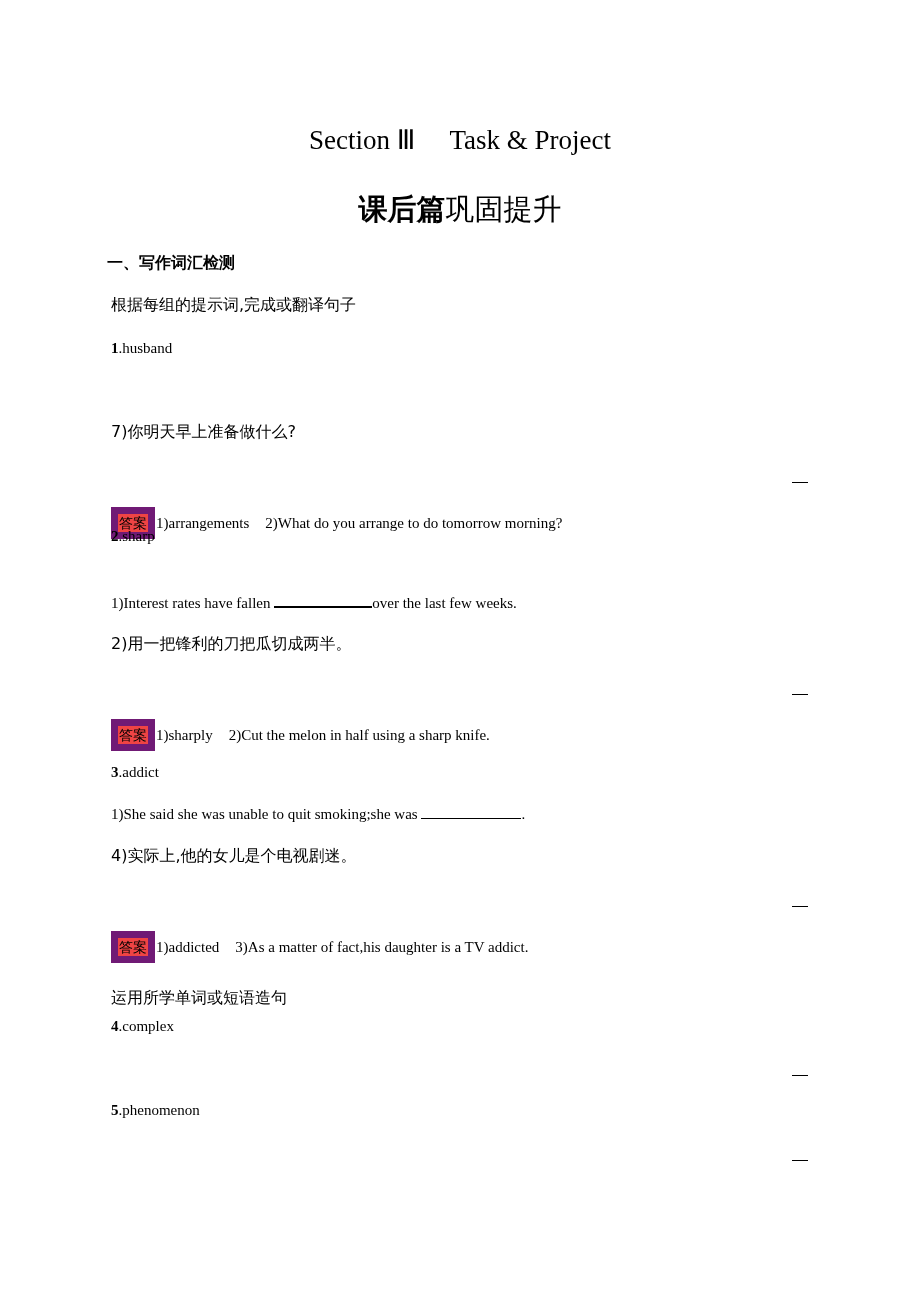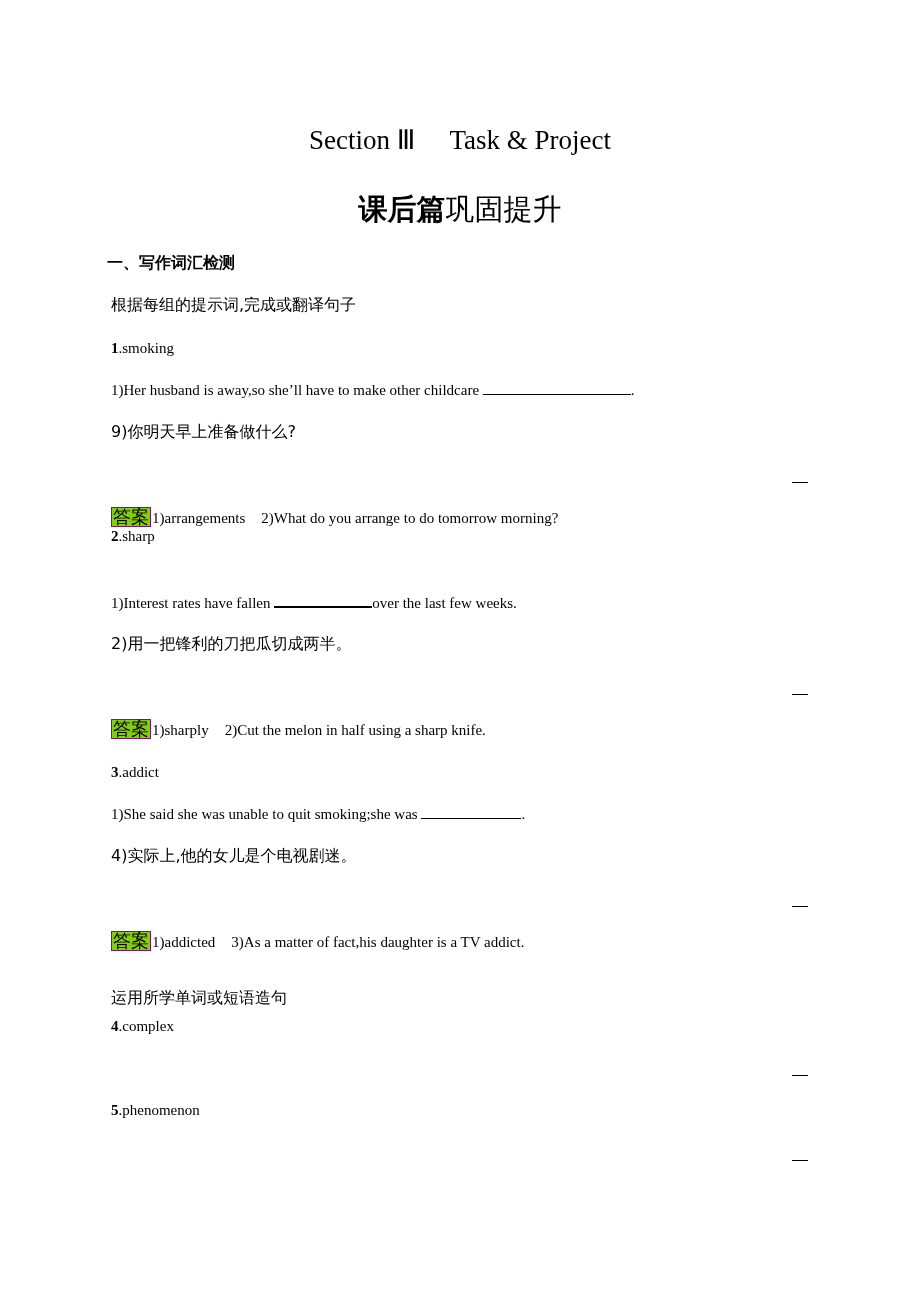--- a/index.html
+++ b/index.html
@@ -55,24 +55,24 @@
     .num { font-weight: bold; }
     .blank {
       display: inline-block;
       border-bottom: 1px solid #000;
       height: 14px;
       vertical-align: baseline;
     }
     .blank.thick { border-bottom-width: 2px; }
     .answer-box {
       display: inline-block;
-      border: 1px solid #701a75;
-      background: #84cc16;
+      border: 7px solid #701a75;
+      background: #ef4444;
       font-family: "DejaVu Sans", sans-serif;
-      font-size: 18px;
+      font-size: 14px;
       line-height: 18px;
       padding: 0 1px;
       margin-right: 1px;
       vertical-align: baseline;
     }
     .answer-gap { display: inline-block; width: 16px; }
     .dash {
       left: 792px;
       width: 16px;
       height: 1px;
@@ -90,27 +90,24 @@
 
   <div class="abs subtitle">
     <span class="bold">课后篇</span><span class="normal">巩固提升</span>
   </div>
 
   <div class="abs section-heading">一、写作词汇检测</div>
 
   <div class="abs line cjk" style="top:295px;">根据每组的提示词,完成或翻译句子</div>
 
   <div class="abs line" style="top:338px;">
-    <span class="num">1</span><span>.smoking</span>
-  </div>
-  <div class="abs line" style="top:380px;">
-    <span>1)Her husband is away,so she’ll have to make other childcare </span><span class="blank" style="width:148px;"></span><span>.</span>
+    <span class="num">1</span><span>.husband</span>
   </div>
   <div class="abs line" style="top:422px;">
-    <span class="cjk">9)你明天早上准备做什么?</span>
+    <span class="cjk">7)你明天早上准备做什么?</span>
   </div>
   <div class="abs dash" style="top:482px;"></div>
   <div class="abs line" style="top:507px;">
     <span class="answer-box">答案</span><span>1)arrangements</span><span class="answer-gap"></span><span>2)What do you arrange to do tomorrow morning?</span>
   </div>
 
   <div class="abs line" style="top:526px;">
     <span class="num">2</span><span>.sharp</span>
   </div>
   <div class="abs line" style="top:592px;">

